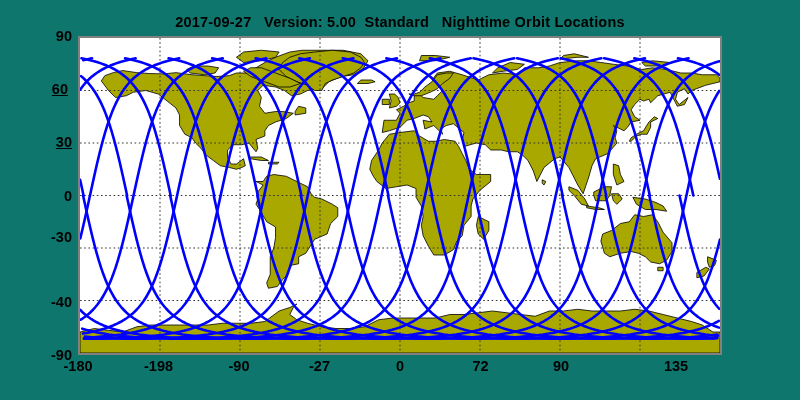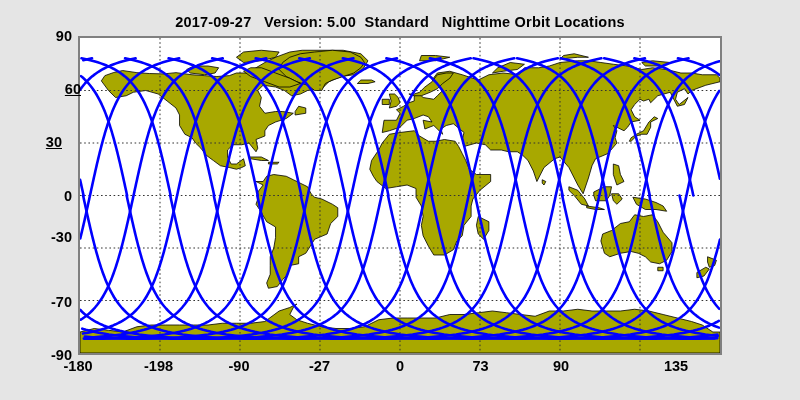--- a/index.html
+++ b/index.html
@@ -1,18 +1,18 @@
 <!DOCTYPE html>
 <html><head>
 <meta charset="utf-8">
 <style>
   html,body{margin:0;padding:0;background:#ffffff;}
   body{width:800px;height:400px;overflow:hidden;
        font-family:"Liberation Sans",sans-serif;}
-  #root{position:relative;width:800px;height:400px;background:#e5e5e5;}
+  #root{position:relative;width:800px;height:400px;background:#0f766e;}
 
   #title{
     position:absolute;left:0;top:14px;width:800px;
     text-align:center;
     font-family:"Liberation Sans",sans-serif;
     font-size:14.5px;font-weight:bold;color:#000000;
     letter-spacing:0.2px;white-space:pre;
   }
 
   #plot{
@@ -140,32 +140,32 @@
           <path d="M637.82 297.98 L631.33 297.24 L625.37 296.44 L619.91 295.58 L614.91 294.68 L610.33 293.73 L606.13 292.75 L602.28 291.74 L598.74 290.69 L595.48 289.62 L592.48 288.54 L589.70 287.43 L587.13 286.30 L584.74 285.16 L582.52 284.01 L580.44 282.84 L578.50 281.67 L576.68 280.48 L574.98 279.29 L573.37 278.09 L571.85 276.88 L570.42 275.67 L569.06 274.45 L567.78 273.22 L566.56 271.99 L565.40 270.75 L564.29 269.51 L563.23 268.27 L562.22 267.03 L561.25 265.78 L560.32 264.52 L559.43 263.27 L558.58 262.01 L557.75 260.75 L556.96 259.49 L556.19 258.22 L555.45 256.96 L554.74 255.69 L554.05 254.42 L553.38 253.15 L552.73 251.88 L552.09 250.60 L551.48 249.33 L550.89 248.05 L550.31 246.77 L549.74 245.49 L549.19 244.21 L548.65 242.93 L548.13 241.65 L547.62 240.37 L547.12 239.09 L546.63 237.80 L546.15 236.52 L545.68 235.23 L545.22 233.94 L544.77 232.66 L544.33 231.37 L543.89 230.08 L543.46 228.79 L543.05 227.50 L542.63 226.21 L542.23 224.92 L541.83 223.63 L541.43 222.34 L541.05 221.05 L540.67 219.76 L540.29 218.46 L539.92 217.17 L539.55 215.88 L539.19 214.59 L538.83 213.29 L538.48 212.00 L538.13 210.70 L537.78 209.41 L537.44 208.11 L537.10 206.82 L536.77 205.52 L536.44 204.23 L536.11 202.93 L535.78 201.64 L535.46 200.34 L535.14 199.04 L534.82 197.75 L534.51 196.45 L534.19 195.15 L533.88 193.86 L533.58 192.56 L533.27 191.26 L532.97 189.96 L532.66 188.67 L532.36 187.37 L532.06 186.07 L531.77 184.77 L531.47 183.48 L531.18 182.18 L530.88 180.88 L530.59 179.58 L530.30 178.28 L530.01 176.98 L529.72 175.69 L529.43 174.39 L529.15 173.09 L528.86 171.79 L528.57 170.49 L528.29 169.19 L528.01 167.89 L527.72 166.59 L527.44 165.29 L527.16 164.00 L526.87 162.70 L526.59 161.40 L526.31 160.10 L526.03 158.80 L525.74 157.50" fill="none" stroke="#0000ff" stroke-width="2.6" stroke-linecap="round" stroke-linejoin="round"></path>
           <path d="M613.33 157.50 L613.05 156.20 L612.77 154.90 L612.49 153.60 L612.21 152.30 L611.92 151.00 L611.64 149.71 L611.36 148.41 L611.07 147.11 L610.79 145.81 L610.50 144.51 L610.22 143.21 L609.93 141.91 L609.64 140.61 L609.36 139.31 L609.07 138.02 L608.78 136.72 L608.49 135.42 L608.20 134.12 L607.90 132.82 L607.61 131.52 L607.31 130.23 L607.01 128.93 L606.72 127.63 L606.41 126.33 L606.11 125.04 L605.81 123.74 L605.50 122.44 L605.19 121.14 L604.88 119.85 L604.57 118.55 L604.26 117.25 L603.94 115.96 L603.62 114.66 L603.30 113.36 L602.97 112.07 L602.64 110.77 L602.31 109.48 L601.97 108.18 L601.64 106.89 L601.29 105.59 L600.95 104.30 L600.60 103.00 L600.25 101.71 L599.89 100.41 L599.53 99.12 L599.16 97.83 L598.79 96.54 L598.41 95.24 L598.03 93.95 L597.64 92.66 L597.25 91.37 L596.85 90.08 L596.44 88.79 L596.03 87.50 L595.61 86.21 L595.19 84.92 L594.75 83.63 L594.31 82.34 L593.86 81.06 L593.40 79.77 L592.93 78.48 L592.45 77.20 L591.96 75.91 L591.46 74.63 L590.95 73.35 L590.42 72.07 L589.89 70.79 L589.34 69.51 L588.77 68.23 L588.19 66.95 L587.60 65.67 L586.98 64.40 L586.35 63.12 L585.70 61.85 L585.03 60.58 L584.34 59.31 L583.62 58.04 L582.88 56.78 L582.12 55.51 L581.33 54.25 L580.50 52.99 L579.64 51.73 L578.75 50.48 L577.83 49.22 L576.86 47.97 L575.85 46.73 L574.79 45.49 L573.68 44.25 L572.52 43.01 L571.30 41.78 L570.01 40.55 L568.66 39.33 L567.22 38.12 L565.71 36.91 L564.10 35.71 L562.39 34.52 L560.57 33.33 L558.63 32.16 L556.56 30.99 L554.34 29.84 L551.95 28.70 L549.37 27.57 L546.60 26.46 L543.59 25.38 L540.34 24.31 L536.80 23.26 L532.95 22.25 L528.75 21.27 L524.17 20.32" fill="none" stroke="#0000ff" stroke-width="2.6" stroke-linecap="round" stroke-linejoin="round"></path>
           <path d="M360.48 20.32 L355.90 21.27 L351.70 22.25 L347.85 23.26 L344.31 24.31 L341.06 25.38 L338.05 26.46 L335.28 27.57 L332.70 28.70 L330.31 29.84 L328.09 30.99 L326.02 32.16 L324.07 33.33 L322.26 34.52 L320.55 35.71 L318.94 36.91 L317.43 38.12 L315.99 39.33 L314.64 40.55 L313.35 41.78 L312.13 43.01 L310.97 44.25 L309.86 45.49 L308.80 46.73 L307.79 47.97 L306.82 49.22 L305.90 50.48 L305.01 51.73 L304.15 52.99 L303.32 54.25 L302.53 55.51 L301.76 56.78 L301.03 58.04 L300.31 59.31 L299.62 60.58 L298.95 61.85 L298.30 63.12 L297.67 64.40 L297.05 65.67 L296.46 66.95 L295.88 68.23 L295.31 69.51 L294.76 70.79 L294.23 72.07 L293.70 73.35 L293.19 74.63 L292.69 75.91 L292.20 77.20 L291.72 78.48 L291.25 79.77 L290.79 81.06 L290.34 82.34 L289.90 83.63 L289.46 84.92 L289.04 86.21 L288.62 87.50 L288.21 88.79 L287.80 90.08 L287.40 91.37 L287.01 92.66 L286.62 93.95 L286.24 95.24 L285.86 96.54 L285.49 97.83 L285.12 99.12 L284.76 100.41 L284.40 101.71 L284.05 103.00 L283.70 104.30 L283.35 105.59 L283.01 106.89 L282.67 108.18 L282.34 109.48 L282.01 110.77 L281.68 112.07 L281.35 113.36 L281.03 114.66 L280.71 115.96 L280.39 117.25 L280.08 118.55 L279.77 119.85 L279.46 121.14 L279.15 122.44 L278.84 123.74 L278.54 125.04 L278.24 126.33 L277.93 127.63 L277.64 128.93 L277.34 130.23 L277.04 131.52 L276.75 132.82 L276.45 134.12 L276.16 135.42 L275.87 136.72 L275.58 138.02 L275.29 139.31 L275.01 140.61 L274.72 141.91 L274.43 143.21 L274.15 144.51 L273.86 145.81 L273.58 147.11 L273.29 148.41 L273.01 149.71 L272.73 151.00 L272.44 152.30 L272.16 153.60 L271.88 154.90 L271.60 156.20 L271.32 157.50 L271.03 158.80 L270.75 160.10 L270.47 161.40 L270.19 162.70 L269.91 164.00 L269.62 165.29 L269.34 166.59 L269.06 167.89 L268.77 169.19 L268.49 170.49 L268.20 171.79 L267.92 173.09 L267.63 174.39 L267.34 175.69 L267.05 176.98 L266.76 178.28 L266.47 179.58 L266.18 180.88 L265.89 182.18 L265.59 183.48 L265.30 184.77 L265.00 186.07 L264.70 187.37 L264.40 188.67 L264.10 189.96 L263.79 191.26 L263.48 192.56 L263.18 193.86 L262.87 195.15 L262.55 196.45 L262.24 197.75 L261.92 199.04 L261.60 200.34 L261.28 201.64 L260.95 202.93 L260.62 204.23 L260.29 205.52 L259.96 206.82 L259.62 208.11 L259.28 209.41 L258.93 210.70 L258.58 212.00 L258.23 213.29 L257.87 214.59 L257.51 215.88 L257.14 217.17 L256.77 218.46 L256.40 219.76 L256.01 221.05 L255.63 222.34 L255.23 223.63 L254.83 224.92 L254.43 226.21 L254.02 227.50 L253.60 228.79 L253.17 230.08 L252.74 231.37 L252.29 232.66 L251.84 233.94 L251.38 235.23 L250.91 236.52 L250.43 237.80 L249.94 239.09 L249.44 240.37 L248.93 241.65 L248.41 242.93 L247.87 244.21 L247.32 245.49 L246.76 246.77 L246.18 248.05 L245.58 249.33 L244.97 250.60 L244.34 251.88 L243.69 253.15 L243.02 254.42 L242.32 255.69 L241.61 256.96 L240.87 258.22 L240.10 259.49 L239.31 260.75 L238.48 262.01 L237.63 263.27 L236.74 264.52 L235.81 265.78 L234.84 267.03 L233.83 268.27 L232.77 269.51 L231.67 270.75 L230.50 271.99 L229.28 273.22 L228.00 274.45 L226.64 275.67 L225.21 276.88 L223.69 278.09 L222.08 279.29 L220.38 280.48 L218.56 281.67 L216.62 282.84 L214.54 284.01 L212.32 285.16 L209.93 286.30 L207.36 287.43 L204.58 288.54 L201.58 289.62 L198.32 290.69 L194.78 291.74 L190.93 292.75 L186.74 293.73 L182.15 294.68 L177.15 295.58 L171.69 296.44 L165.73 297.24 L159.25 297.98 L152.22 298.64 L144.64 299.23 L136.54 299.73 L127.96 300.12 L118.99 300.41 L109.72 300.59 L100.31 300.65 L90.89 300.59 L81.63 300.41 L72.65 300.12 L64.07 299.73 L55.97 299.23 L48.40 298.64 L41.37 297.98 L34.89 297.24 L28.93 296.44 L23.47 295.58 L18.46 294.68 L13.88 293.73 L9.68 292.75 L5.83 291.74 L2.30 290.69" fill="none" stroke="#0000ff" stroke-width="2.6" stroke-linecap="round" stroke-linejoin="round"></path>
           <path d="M639.04 289.62 L636.04 288.54 L633.26 287.43 L630.69 286.30 L628.30 285.16 L626.07 284.01 L624.00 282.84 L622.06 281.67 L620.24 280.48 L618.53 279.29 L616.92 278.09 L615.41 276.88 L613.98 275.67 L612.62 274.45 L611.33 273.22 L610.11 271.99 L608.95 270.75 L607.84 269.51 L606.79 268.27 L605.77 267.03 L604.81 265.78 L603.88 264.52 L602.99 263.27 L602.13 262.01 L601.31 260.75 L600.51 259.49 L599.75 258.22 L599.01 256.96 L598.29 255.69 L597.60 254.42 L596.93 253.15 L596.28 251.88 L595.65 250.60 L595.04 249.33 L594.44 248.05 L593.86 246.77 L593.30 245.49 L592.75 244.21 L592.21 242.93 L591.69 241.65 L591.17 240.37 L590.67 239.09 L590.18 237.80 L589.70 236.52 L589.23 235.23 L588.77 233.94 L588.32 232.66 L587.88 231.37 L587.45 230.08 L587.02 228.79 L586.60 227.50 L586.19 226.21 L585.78 224.92 L585.38 223.63 L584.99 222.34 L584.60 221.05 L584.22 219.76 L583.84 218.46 L583.47 217.17 L583.11 215.88 L582.74 214.59 L582.39 213.29 L582.03 212.00 L581.68 210.70 L581.34 209.41 L581.00 208.11 L580.66 206.82 L580.32 205.52 L579.99 204.23 L579.66 202.93 L579.34 201.64 L579.02 200.34 L578.70 199.04 L578.38 197.75 L578.06 196.45 L577.75 195.15 L577.44 193.86 L577.13 192.56 L576.83 191.26 L576.52 189.96 L576.22 188.67 L575.92 187.37 L575.62 186.07 L575.32 184.77 L575.03 183.48 L574.73 182.18 L574.44 180.88 L574.15 179.58 L573.85 178.28 L573.56 176.98 L573.28 175.69 L572.99 174.39 L572.70 173.09 L572.42 171.79 L572.13 170.49 L571.84 169.19 L571.56 167.89 L571.28 166.59 L570.99 165.29 L570.71 164.00 L570.43 162.70 L570.15 161.40 L569.86 160.10 L569.58 158.80 L569.30 157.50" fill="none" stroke="#0000ff" stroke-width="2.6" stroke-linecap="round" stroke-linejoin="round"></path>
         </g>
     </svg>
   </div>
 
   <div id="yticks">
       <div class="ytick" style="left: 32px; top: 29px;">90</div>
-      <div class="ytick" style="left: 41px; top: 82.1667px; text-decoration: underline;">60</div>
-      <div class="ytick" style="left: 22px; top: 135.333px; text-decoration: underline;">30</div>
+      <div class="ytick" style="left: 28px; top: 82.1667px; text-decoration: underline;">60</div>
+      <div class="ytick" style="left: 32px; top: 135.333px; text-decoration: underline;">30</div>
       <div class="ytick" style="left: 32px; top: 188.5px;">0</div>
       <div class="ytick" style="left: 32px; top: 230px;">-30</div>
-      <div class="ytick" style="left: 32px; top: 294.833px;">-70</div>
+      <div class="ytick" style="left: 32px; top: 294.833px;">-40</div>
       <div class="ytick" style="left: 32px; top: 348px;">-90</div>
     </div>
   <div id="xticks">
       <div class="xtick" style="left: 43px; top: 359px;">-180</div>
       <div class="xtick" style="left: 123.5px; top: 359px;">-198</div>
       <div class="xtick" style="left: 204px; top: 359px;">-90</div>
       <div class="xtick" style="left: 284.5px; top: 359px;">-27</div>
       <div class="xtick" style="left: 365px; top: 359px;">0</div>
-      <div class="xtick" style="left: 445.5px; top: 359px;">73</div>
+      <div class="xtick" style="left: 445.5px; top: 359px;">72</div>
       <div class="xtick" style="left: 526px; top: 359px;">90</div>
       <div class="xtick" style="left: 641px; top: 359px;">135</div>
       <div class="xtick" style="left: 687px; top: 359px; margin-top: 44px;">180</div>
     </div>
 
 </div>
 
 </body></html>

